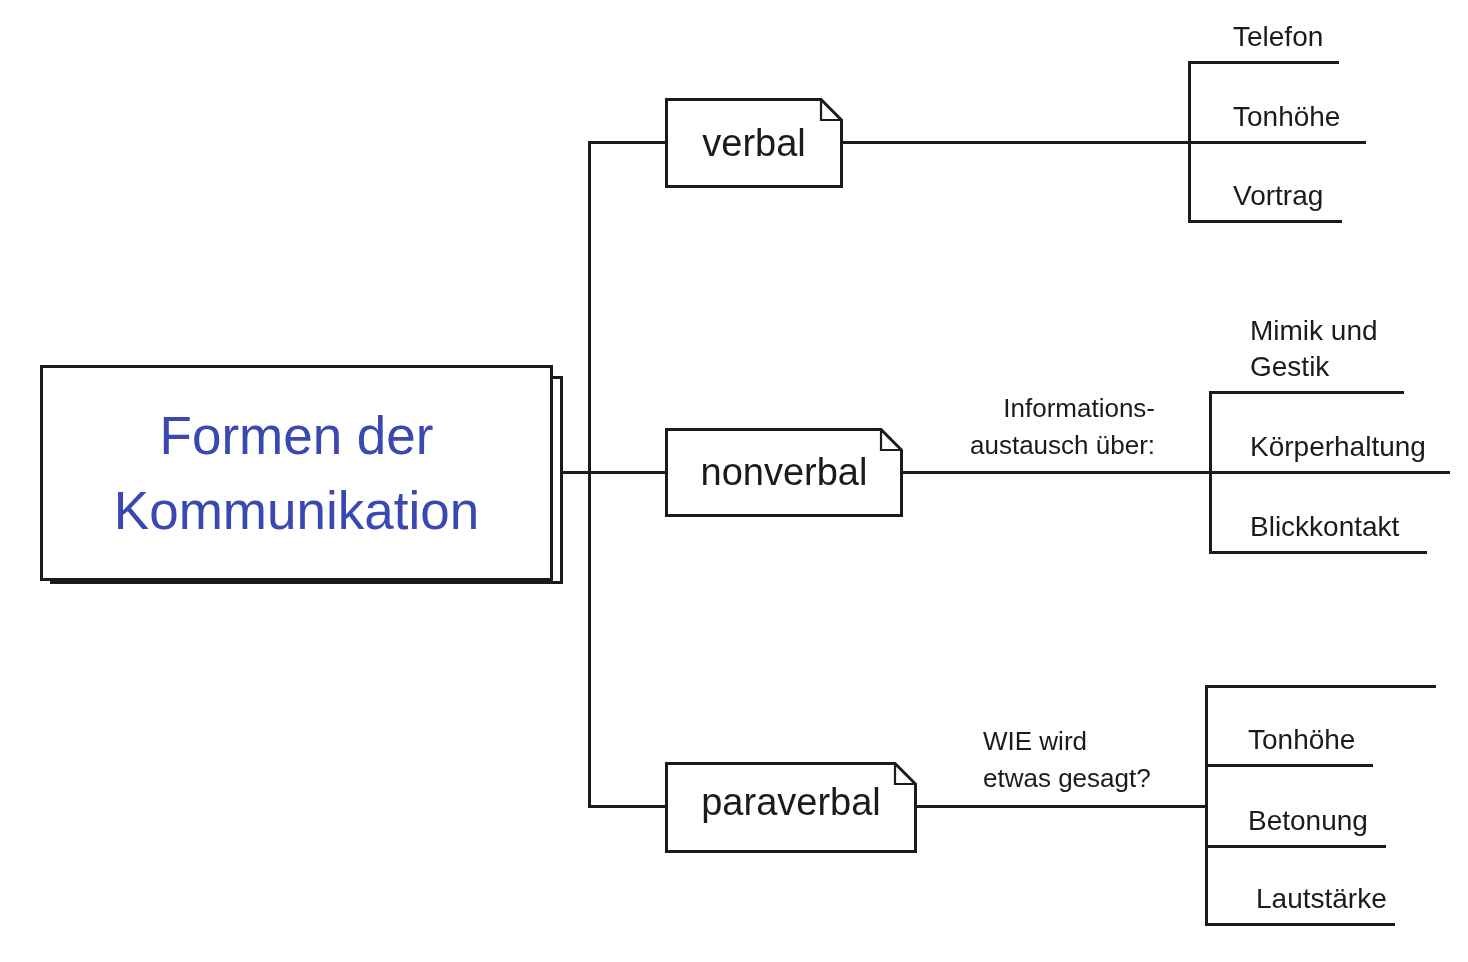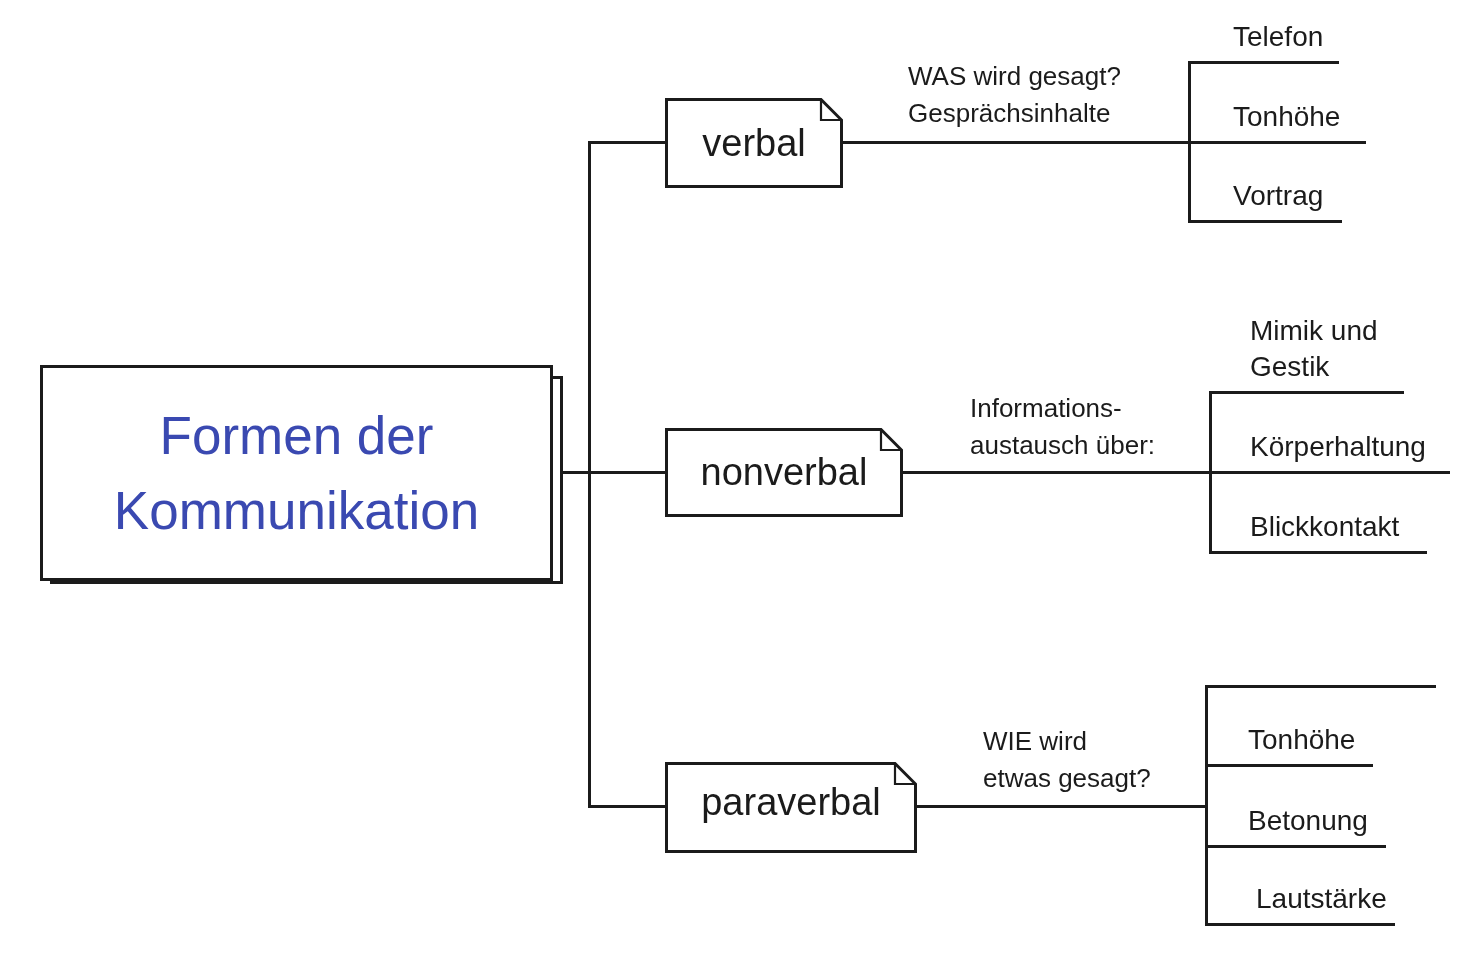--- a/index.html
+++ b/index.html
@@ -83,25 +83,21 @@
   </div>
 
   <div class="note" style="left:665px;top:762px;width:252px;height:80px;">
     <svg width="252" height="91" viewBox="0 0 252 91">
       <path d="M1.5 1.5 H230 L250.5 22 V89.5 H1.5 Z" fill="#ffffff" stroke="#1b1b1b" stroke-width="3" stroke-linejoin="miter"></path>
       <path d="M230 1.5 V22 H250.5" fill="none" stroke="#1b1b1b" stroke-width="2.2"></path>
     </svg>
     <span class="note-label">paraverbal</span>
   </div>
 
-  <div class="ann" style="left:908px;top:58px;">
-    <div>WAS wird gesagt?</div>
-    <div>Gesprächsinhalte</div>
-  </div>
-  <div class="ann" style="left:970px;top:390px;">
+  <div class="ann" style="left:970px;top:390px;text-align:right;">
     <div>Informations-</div>
     <div>austausch über:</div>
   </div>
   <div class="ann" style="left:983px;top:723px;">
     <div>WIE wird</div>
     <div>etwas gesagt?</div>
   </div>
 
   <div class="lbl" style="left:1233px;top:19px;">Telefon</div>
   <div class="lbl" style="left:1233px;top:99px;">Tonhöhe</div>

